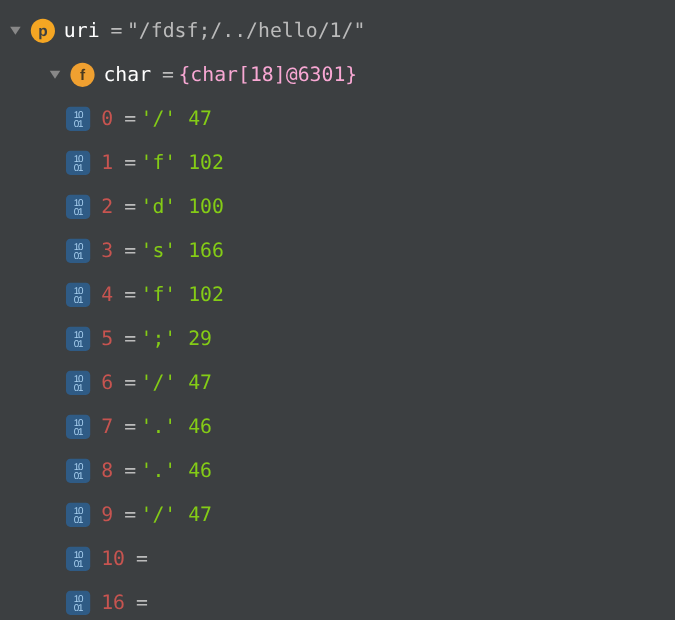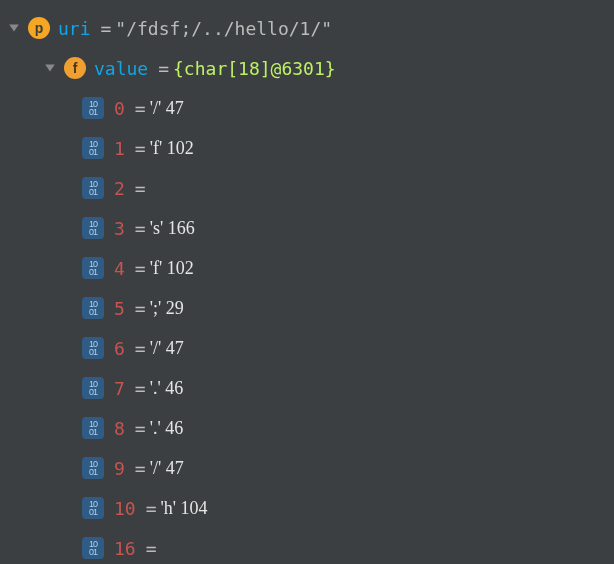--- a/index.html
+++ b/index.html
@@ -66,44 +66,43 @@
       color: #a8d0f0;
       display: inline-flex;
       align-items: center;
       justify-content: center;
       font-size: 10px;
       margin-right: 10px;
       font-family: Arial, sans-serif;
       letter-spacing: -1px;
     }
     .var-name {
-      color: #0ea5e9;
+      color: #ffffff;
       margin-right: 6px;
     }
     .eq {
       color: #bbbbbb;
       margin: 0 4px;
     }
     .val-string {
       color: #bbbbbb;
     }
     .val-obj {
-      color: #bef264;
+      color: #f9a8d4;
       text-align: center;
     }
     .idx {
       color: #c75450;
       margin-right: 6px;
     }
     .charval {
-      color: #e5e5e5;
-      font-family: Liberation Serif, serif;
+      color: #84cc16;
     }
     .indent-1 { padding-left: 42px; }
-    .indent-2 { padding-left: 82px; }
+    .indent-2 { padding-left: 60px; }
   </style>
 </head>
 <body>
 
 <div class="tree-row">
   <span class="arrow">
     <svg viewBox="0 0 10 10">
         <path d="M1 2 L9 2 L5 8 Z" fill="#888"></path>
       </svg>
   </span>
@@ -113,21 +112,21 @@
   <span class="val-string">"/fdsf;/../hello/1/"</span>
 </div>
 
 <div class="tree-row indent-1">
   <span class="arrow">
     <svg viewBox="0 0 10 10">
         <path d="M1 2 L9 2 L5 8 Z" fill="#888"></path>
       </svg>
   </span>
   <span class="icon-circle icon-f">f</span>
-  <span class="var-name">value</span>
+  <span class="var-name">char</span>
   <span class="eq">=</span>
   <span class="val-obj">{char[18]@6301}</span>
 </div>
 
 <div id="char-list">
     <div class="tree-row indent-2">
       <span class="icon-prim">
         <span style="line-height:8px;font-size:9px;">10<br>01</span>
       </span>
       <span class="idx">0</span>
@@ -141,20 +140,21 @@
       <span class="idx">1</span>
       <span class="eq">=</span>
       <span class="charval">'f' 102</span>
     </div>
     <div class="tree-row indent-2">
       <span class="icon-prim">
         <span style="line-height:8px;font-size:9px;">10<br>01</span>
       </span>
       <span class="idx">2</span>
       <span class="eq">=</span>
+      <span class="charval">'d' 100</span>
     </div>
     <div class="tree-row indent-2">
       <span class="icon-prim">
         <span style="line-height:8px;font-size:9px;">10<br>01</span>
       </span>
       <span class="idx">3</span>
       <span class="eq">=</span>
       <span class="charval">'s' 166</span>
     </div>
     <div class="tree-row indent-2">
@@ -204,21 +204,20 @@
       <span class="idx">9</span>
       <span class="eq">=</span>
       <span class="charval">'/' 47</span>
     </div>
     <div class="tree-row indent-2">
       <span class="icon-prim">
         <span style="line-height:8px;font-size:9px;">10<br>01</span>
       </span>
       <span class="idx">10</span>
       <span class="eq">=</span>
-      <span class="charval">'h' 104</span>
     </div>
     <div class="tree-row indent-2">
       <span class="icon-prim">
         <span style="line-height:8px;font-size:9px;">10<br>01</span>
       </span>
       <span class="idx">16</span>
       <span class="eq">=</span>
     </div>
   </div>
 

